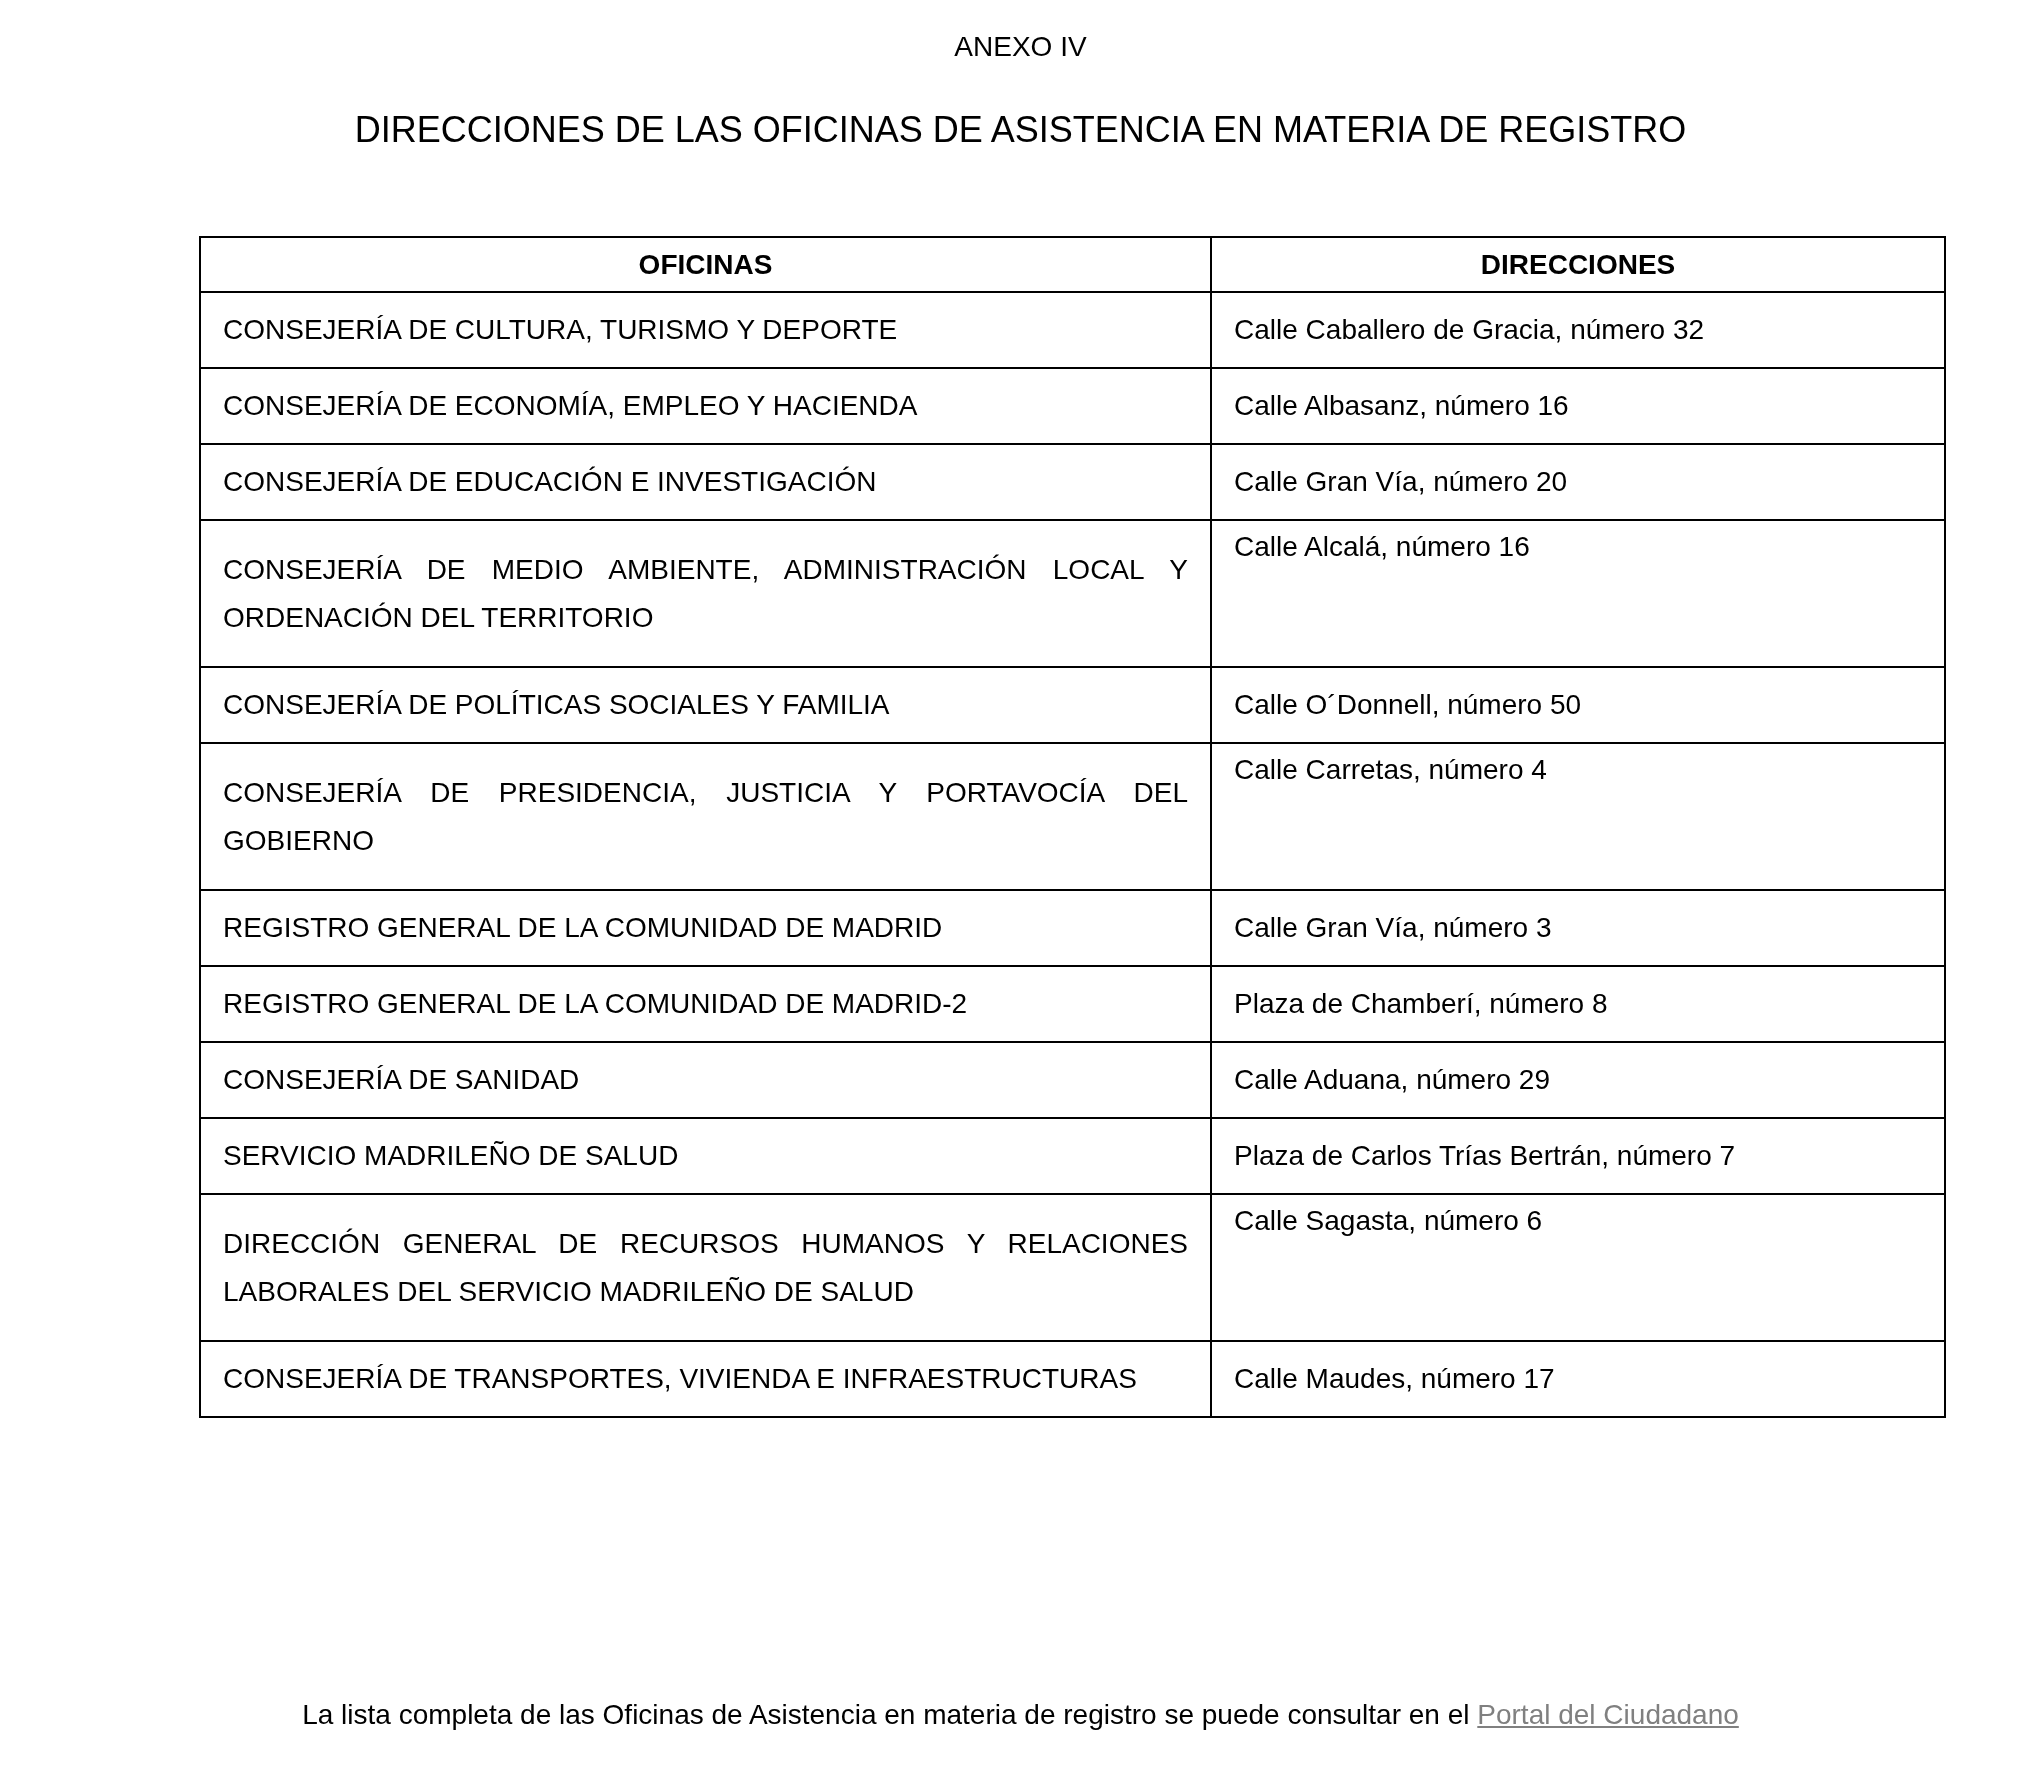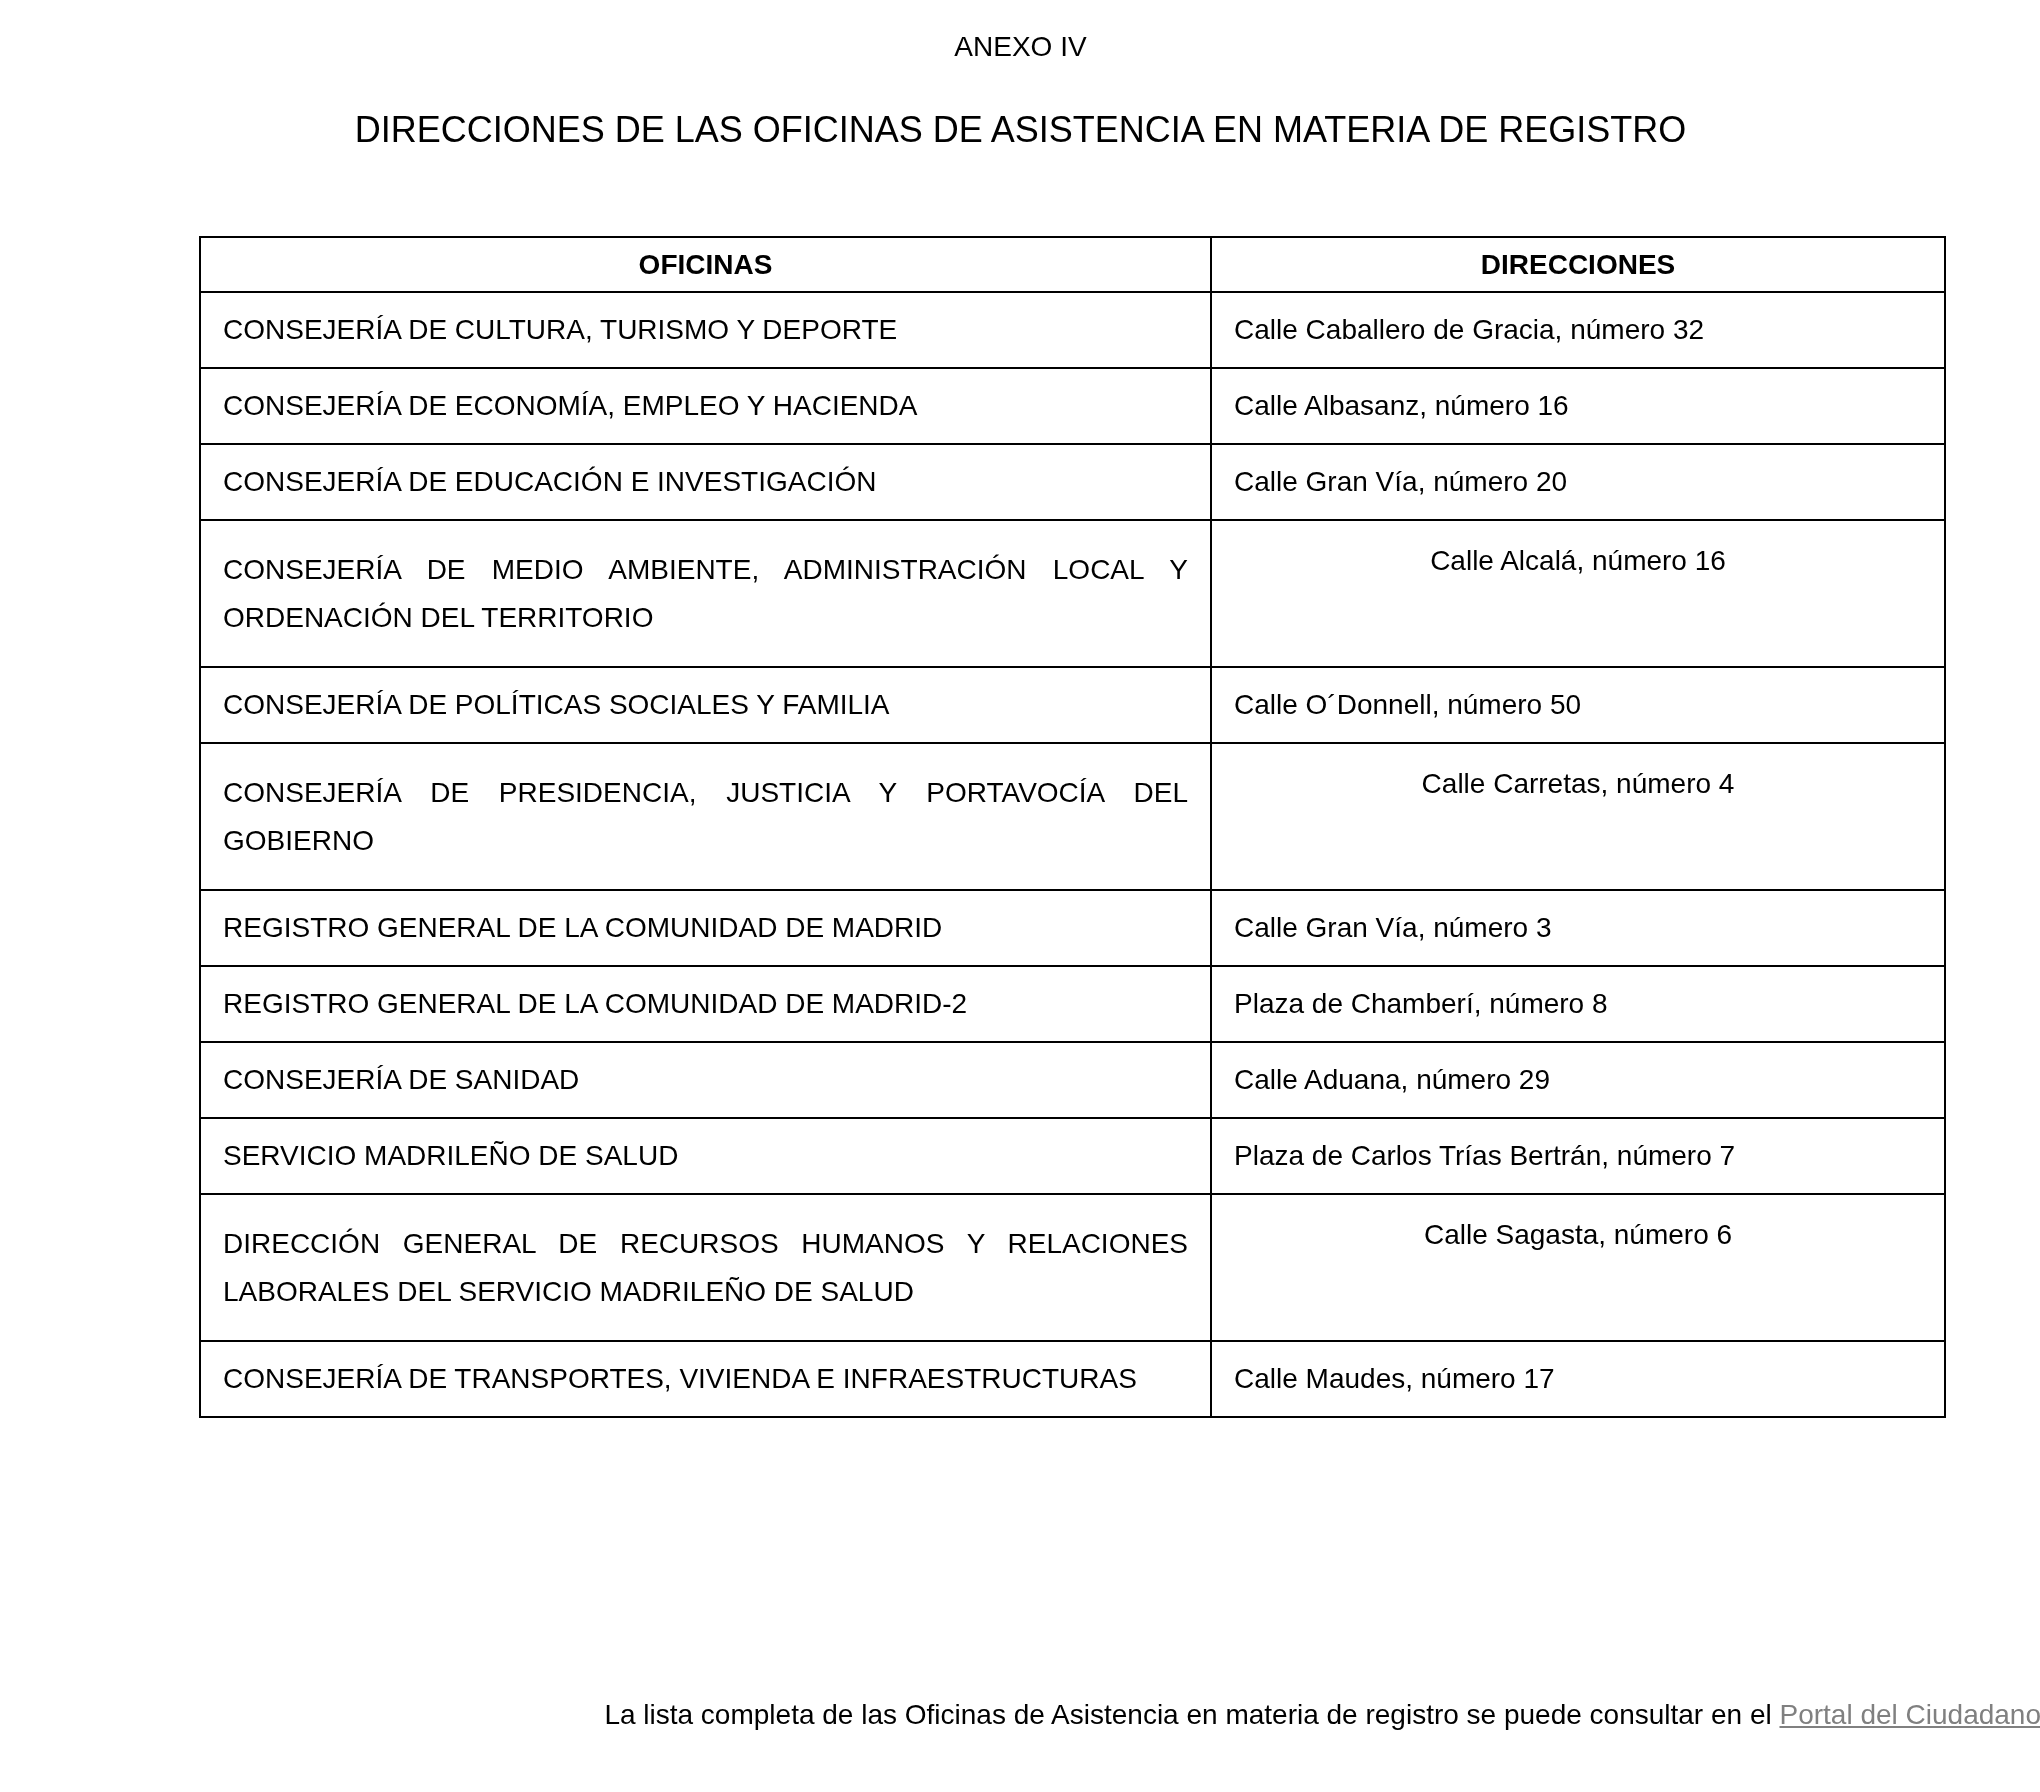--- a/index.html
+++ b/index.html
@@ -59,29 +59,28 @@
       vertical-align: middle;
     }
     tr.single td.office { text-align: left; }
     tr.tall td { height: 147px; }
     tr.tall td.office {
       vertical-align: middle;
       text-align: justify;
     }
     tr.tall td.addr {
       vertical-align: top;
-      padding-top: 16px;
-      text-align: center;
+      padding-top: 2px;
     }
     .footer {
       position: absolute;
       top: 1699px;
       left: 0;
       width: 100%;
-      text-align: right;
+      text-align: center;
       font-size: 28px;
     }
     .footer a {
       color: #808080;
       text-decoration: underline;
       cursor: pointer;
     }
   </style>
 </head>
 <body>

